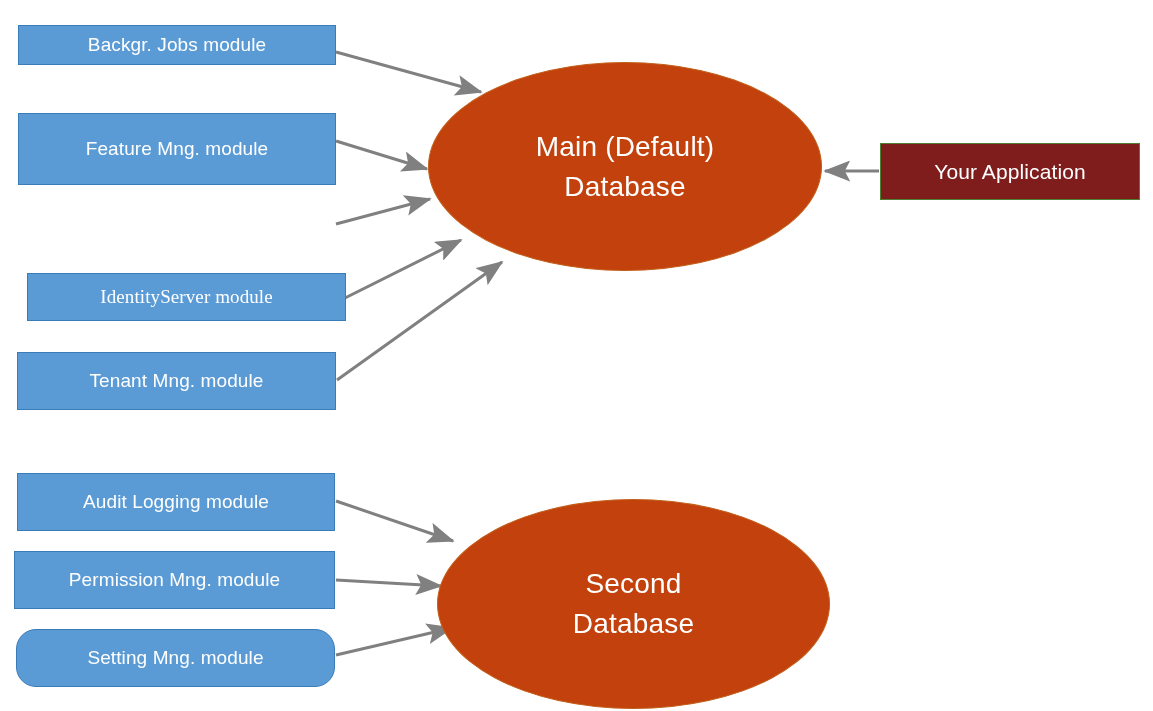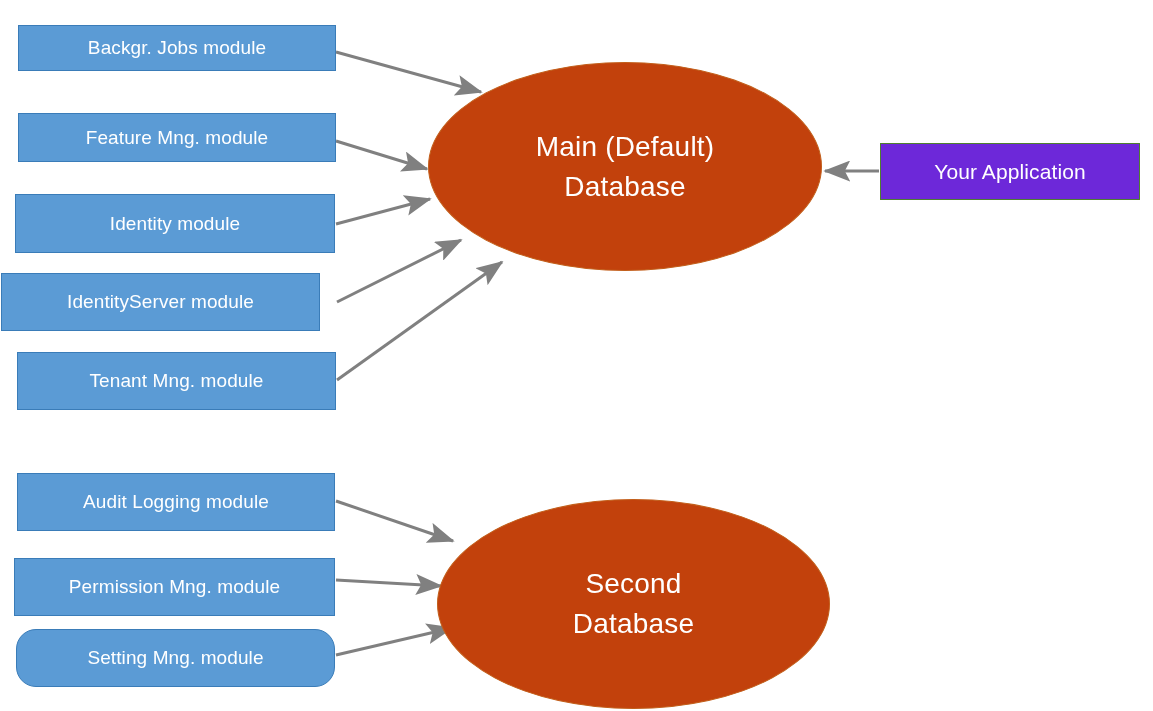--- a/index.html
+++ b/index.html
@@ -28,21 +28,21 @@
     user-select: none;
   }
   .box-module {
     background: #5b9bd5;
     border: 1.6px solid #3a7cb8;
     font-size: 19px;
     line-height: 1.15;
     letter-spacing: 0.1px;
   }
   .box-app {
-    background: #6d28d9;
+    background: #7f1d1d;
     border: 1.8px solid #4f7f30;
     font-size: 21px;
     letter-spacing: 0.1px;
   }
   .ellipse-db {
     background: #c2410c;
     border: 1.5px solid #c25f1b;
     border-radius: 50%;
     font-size: 28px;
     line-height: 1.42;
@@ -81,45 +81,42 @@
       <line x1="337" y1="380" x2="502" y2="262"></line>
 
       <line x1="336" y1="501" x2="453" y2="541"></line>
       <line x1="336" y1="580" x2="441" y2="586"></line>
       <line x1="336" y1="655" x2="452" y2="628"></line>
 
       <line x1="879" y1="171" x2="825" y2="171"></line>
     </g>
   </svg>
 
-  <div class="node box-module" style="left:18px; top:25px; width:318px; height:46px;">
+  <div class="node box-module" style="left:18px; top:25px; width:318px; height:40px;">
     <span>Backgr. Jobs module</span>
   </div>
 
-  <div class="node box-module" style="left:18px; top:113px; width:318px; height:49px;">
+  <div class="node box-module" style="left:18px; top:113px; width:318px; height:72px;">
     <span>Feature Mng. module</span>
   </div>
 
-  <div class="node box-module" style="left:15px; top:194px; width:320px; height:59px;">
-    <span>Identity module</span>
-  </div>
 
-  <div class="node box-module" style="left:1px; top:273px; width:319px; height:58px;">
+  <div class="node box-module" style="left:27px; top:273px; width:319px; height:48px;font-family:Liberation Serif, serif;">
     <span>IdentityServer module</span>
   </div>
 
   <div class="node box-module" style="left:17px; top:352px; width:319px; height:58px;">
     <span>Tenant Mng. module</span>
   </div>
 
   <div class="node box-module" style="left:17px; top:473px; width:318px; height:58px;">
     <span>Audit Logging module</span>
   </div>
 
-  <div class="node box-module" style="left:14px; top:551px; width:321px; height:58px;margin-top:7px;">
+  <div class="node box-module" style="left:14px; top:551px; width:321px; height:58px;">
     <span>Permission Mng. module</span>
   </div>
 
   <div class="node box-module" style="left:16px; top:629px; width:319px; height:58px;border-radius:20px;">
     <span>Setting Mng. module</span>
   </div>
 
   <div class="node ellipse-db" style="left:428px; top:62px; width:394px; height:209px;">
     <span class="label-inner">Main (Default)
 Database</span>

